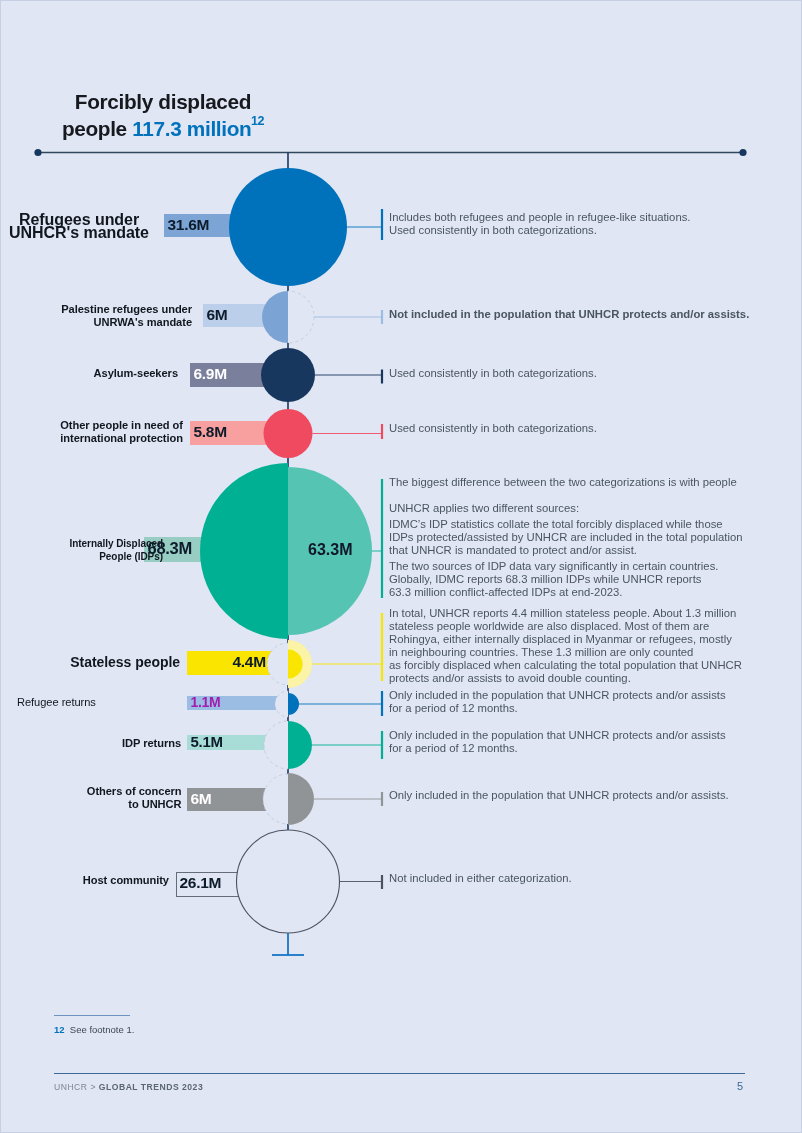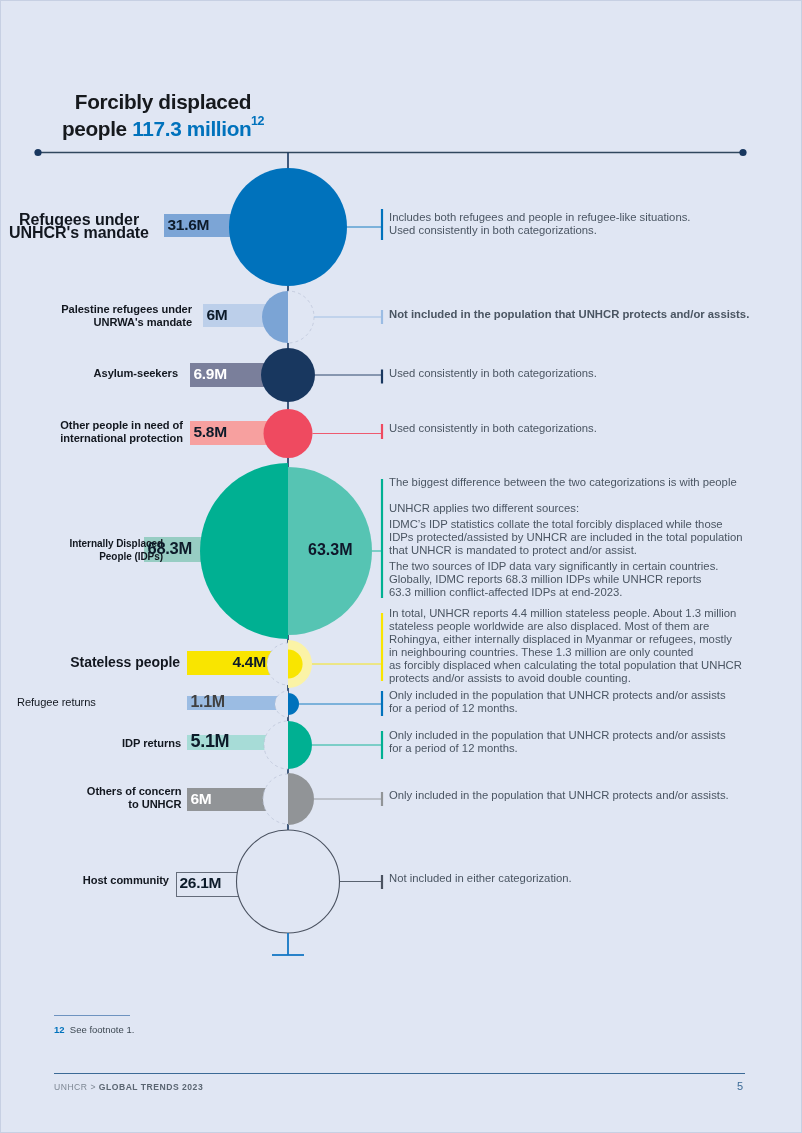--- a/index.html
+++ b/index.html
@@ -114,24 +114,24 @@
       <div style="position:absolute;left:0px;top:535.5px;width:139px;text-align:right;font-size:10px;font-weight:bold;line-height:13px;color:#12171f;white-space:nowrap;letter-spacing:-0.05px;padding-left:23px;"><span>Internally Displaced</span><br><span>People (IDPs)</span></div>
       <div style="position:absolute;left:146.5px;top:535px;height:25px;display:flex;align-items:center;font-size:16.5px;font-weight:bold;letter-spacing:-0.3px;color:#0d1b2a;">68.3M</div>
       <div style="position:absolute;left:307px;top:540px;font-size:16px;font-weight:bold;color:#0f172a;">63.3M</div>
       <div class="note" style="left:388px;top:475px;"><span>The biggest difference between the two categorizations is with people</span><br><br><span>UNHCR applies two different sources:</span></div>
       <div class="note" style="left:388px;top:517.1px;"><span>IDMC’s IDP statistics collate the total forcibly displaced while those</span><br><span>IDPs protected/assisted by UNHCR are included in the total population</span><br><span>that UNHCR is mandated to protect and/or assist.</span></div>
       <div class="note" style="left:388px;top:559.2px;"><span>The two sources of IDP data vary significantly in certain countries.</span><br><span>Globally, IDMC reports 68.3 million IDPs while UNHCR reports</span><br><span>63.3 million conflict-affected IDPs at end-2023.</span></div>
       <div style="position:absolute;left:0px;top:655px;width:179px;text-align:right;font-size:14px;font-weight:bold;line-height:13px;color:#12171f;white-space:nowrap;letter-spacing:-0.05px;"><span>Stateless people</span></div>
       <div style="position:absolute;left:189.5px;top:649px;height:24px;display:flex;align-items:center;font-size:15.5px;font-weight:bold;letter-spacing:-0.3px;color:#0d1b2a;margin-left:42px;">4.4M</div>
       <div class="note" style="left:388px;top:606px;"><span>In total, UNHCR reports 4.4 million stateless people. About 1.3 million</span><br><span>stateless people worldwide are also displaced. Most of them are</span><br><span>Rohingya, either internally displaced in Myanmar or refugees, mostly</span><br><span>in neighbouring countries. These 1.3 million are only counted</span><br><span>as forcibly displaced when calculating the total population that UNHCR</span><br><span>protects and/or assists to avoid double counting.</span></div>
       <div style="position:absolute;left:0px;top:695px;width:180px;text-align:left;font-size:11.1px;font-weight:normal;line-height:13px;color:#12171f;white-space:nowrap;letter-spacing:-0.05px;padding-left:16px;"><span>Refugee returns</span></div>
-      <div style="position:absolute;left:189.5px;top:694px;height:14px;display:flex;align-items:center;font-size:16px;font-weight:bold;letter-spacing:-0.3px;color:#404040;">1.1M</div>
+      <div style="position:absolute;left:189.5px;top:694px;height:14px;display:flex;align-items:center;font-size:14px;font-weight:bold;letter-spacing:-0.3px;color:#a21caf;">1.1M</div>
       <div class="note" style="left:388px;top:687.5px;"><span>Only included in the population that UNHCR protects and/or assists</span><br><span>for a period of 12 months.</span></div>
       <div style="position:absolute;left:0px;top:736px;width:180px;text-align:right;font-size:11.1px;font-weight:bold;line-height:13px;color:#12171f;white-space:nowrap;letter-spacing:-0.05px;"><span>IDP returns</span></div>
-      <div style="position:absolute;left:189.5px;top:733px;height:15px;display:flex;align-items:center;font-size:18px;font-weight:bold;letter-spacing:-0.3px;color:#0d1b2a;">5.1M</div>
+      <div style="position:absolute;left:189.5px;top:733px;height:15px;display:flex;align-items:center;font-size:15px;font-weight:bold;letter-spacing:-0.3px;color:#0d1b2a;">5.1M</div>
       <div class="note" style="left:388px;top:728px;"><span>Only included in the population that UNHCR protects and/or assists</span><br><span>for a period of 12 months.</span></div>
       <div style="position:absolute;left:0px;top:783.5px;width:180.5px;text-align:right;font-size:11.1px;font-weight:bold;line-height:13px;color:#12171f;white-space:nowrap;letter-spacing:-0.05px;"><span>Others of concern</span><br><span>to UNHCR</span></div>
       <div style="position:absolute;left:189.5px;top:786px;height:23px;display:flex;align-items:center;font-size:15.5px;font-weight:bold;letter-spacing:-0.3px;color:#ffffff;">6M</div>
       <div class="note" style="left:388px;top:788px;"><span>Only included in the population that UNHCR protects and/or assists.</span></div>
       <div style="position:absolute;left:0px;top:872.5px;width:168px;text-align:right;font-size:11.1px;font-weight:bold;line-height:13px;color:#12171f;white-space:nowrap;letter-spacing:-0.05px;"><span>Host community</span></div>
       <div style="position:absolute;left:178.5px;top:870px;height:24px;display:flex;align-items:center;font-size:15.5px;font-weight:bold;letter-spacing:-0.3px;color:#0d1b2a;">26.1M</div>
       <div class="note" style="left:388px;top:870.5px;"><span>Not included in either categorization.</span></div>
     </div>
 
   <div class="foot" style="left:53px;top:1014px;width:76px;height:1px;background:#6e93c0;"></div>

